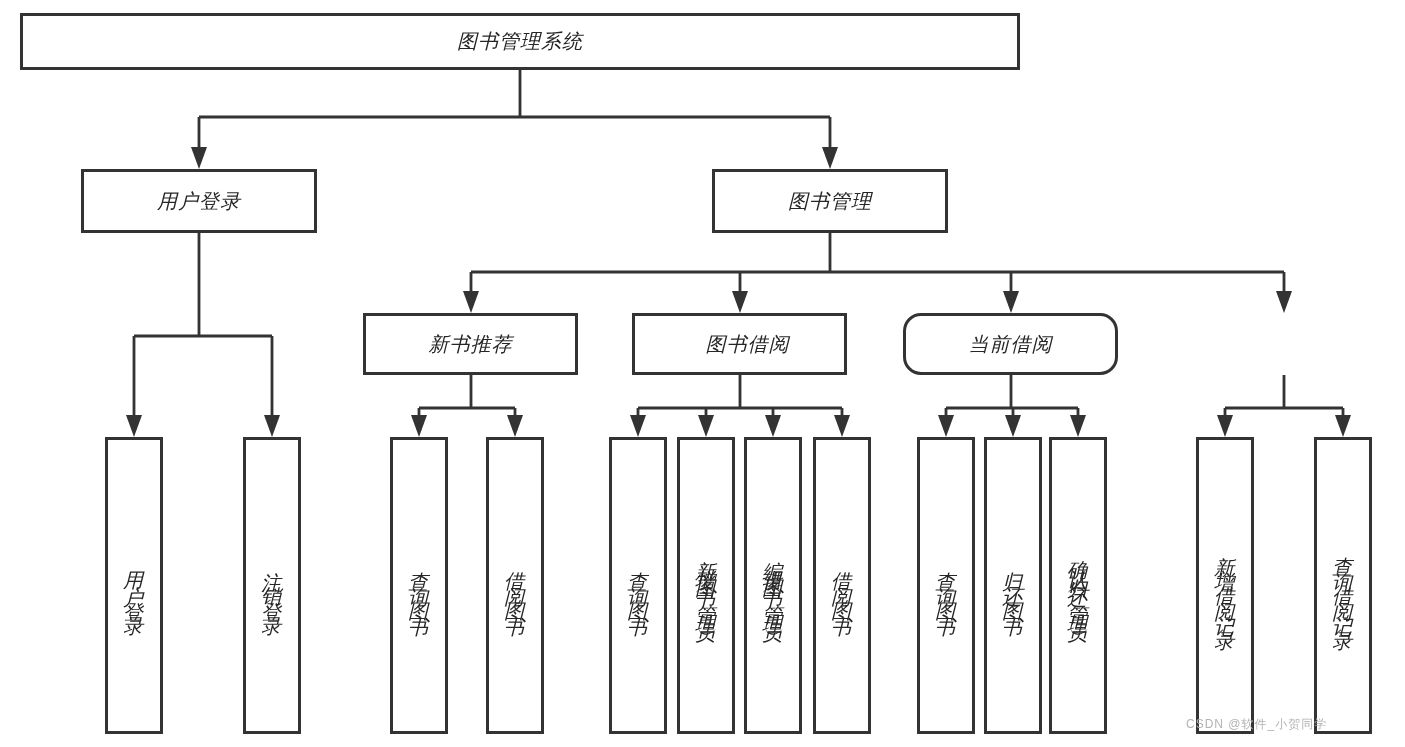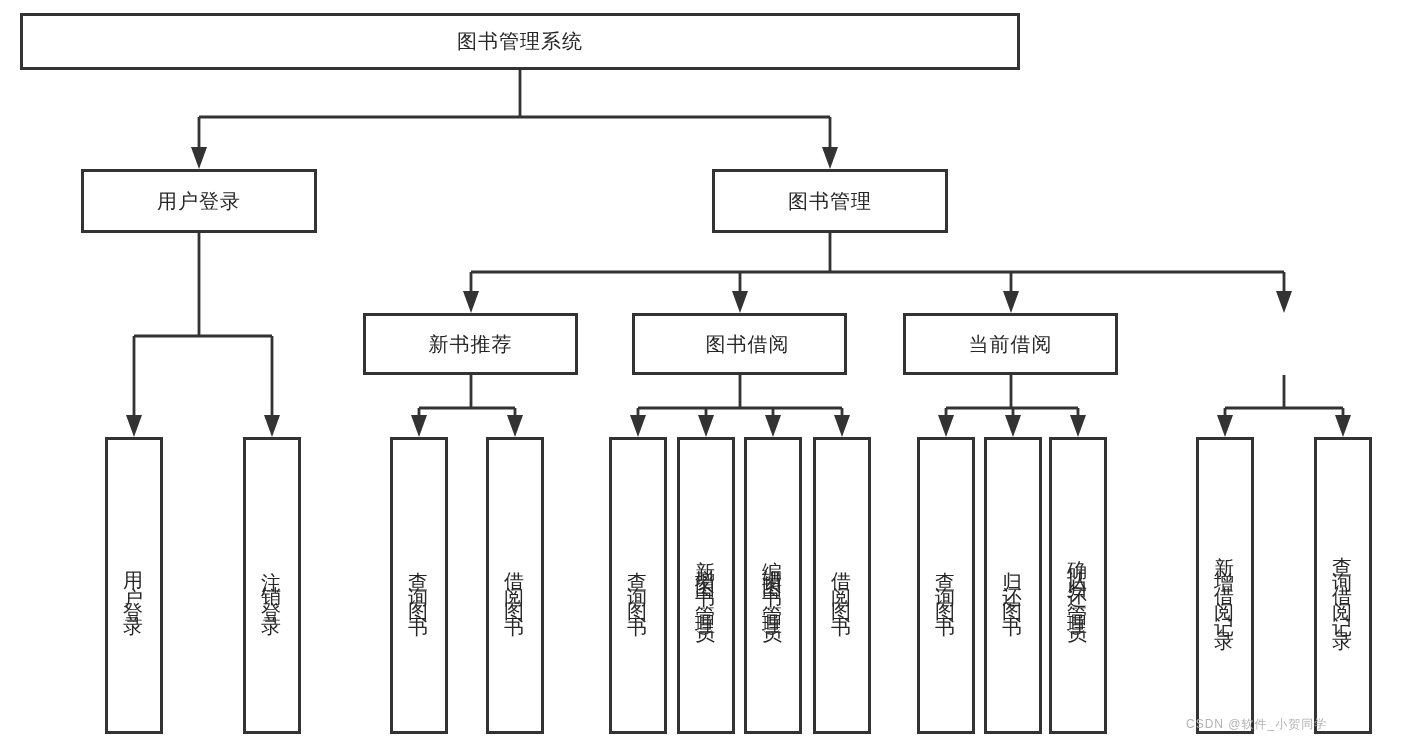--- a/index.html
+++ b/index.html
@@ -4,36 +4,36 @@
 <style>
   html,body{margin:0;padding:0;background:#ffffff;}
   #stage{
     position:relative;width:1405px;height:747px;background:#ffffff;overflow:hidden;
     font-family:"Liberation Sans", sans-serif;
   }
   #connectors{position:absolute;left:0;top:0;z-index:1;}
   .box{
     position:absolute;z-index:2;box-sizing:border-box;background:#ffffff;
     border:3px solid #333333;display:flex;align-items:center;justify-content:center;
-    color:#262626;font-size:20px;letter-spacing:1px;
+    color:#262626;font-size:20px;letter-spacing:1px;font-style:italic;
   }
   .vbox span{
     writing-mode:vertical-rl;text-align:center;letter-spacing:15px;font-size:20px;
   }
   .vbox.long span{letter-spacing:9px;}
   
   .n-root{left:20px;top:13px;width:1000px;height:57px;}
   
   .n-user-login{left:81px;top:169px;width:236px;height:64px;}
   .n-book-mgmt{left:712px;top:169px;width:236px;height:64px;}
   
   .n-l3{top:313px;width:215px;height:62px;}
   .n-new-book{left:363px;justify-content:center;}
   .n-borrowing{left:632px;padding-left:16px;}
-  .n-current{left:903px;}
+  .n-current{left:903px;border-radius:18px;}
   .n-records{left:1176px;}
   
   .leaf{top:437px;width:58px;height:297px;}
   .lf-login{left:105px;}  .lf-logout{left:243px;}
   .lf-nb-query{left:390px;} .lf-nb-borrow{left:486px;}
   .lf-bb-query{left:609px;} .lf-bb-add{left:677px;} .lf-bb-edit{left:744px;} .lf-bb-borrow{left:813px;}
   .lf-cb-query{left:917px;} .lf-cb-return{left:984px;} .lf-cb-confirm{left:1049px;}
   .lf-br-add{left:1196px;} .lf-br-query{left:1314px;}
   #watermark{
     position:absolute;z-index:3;left:1186px;top:716px;color:#b3b3b3;

